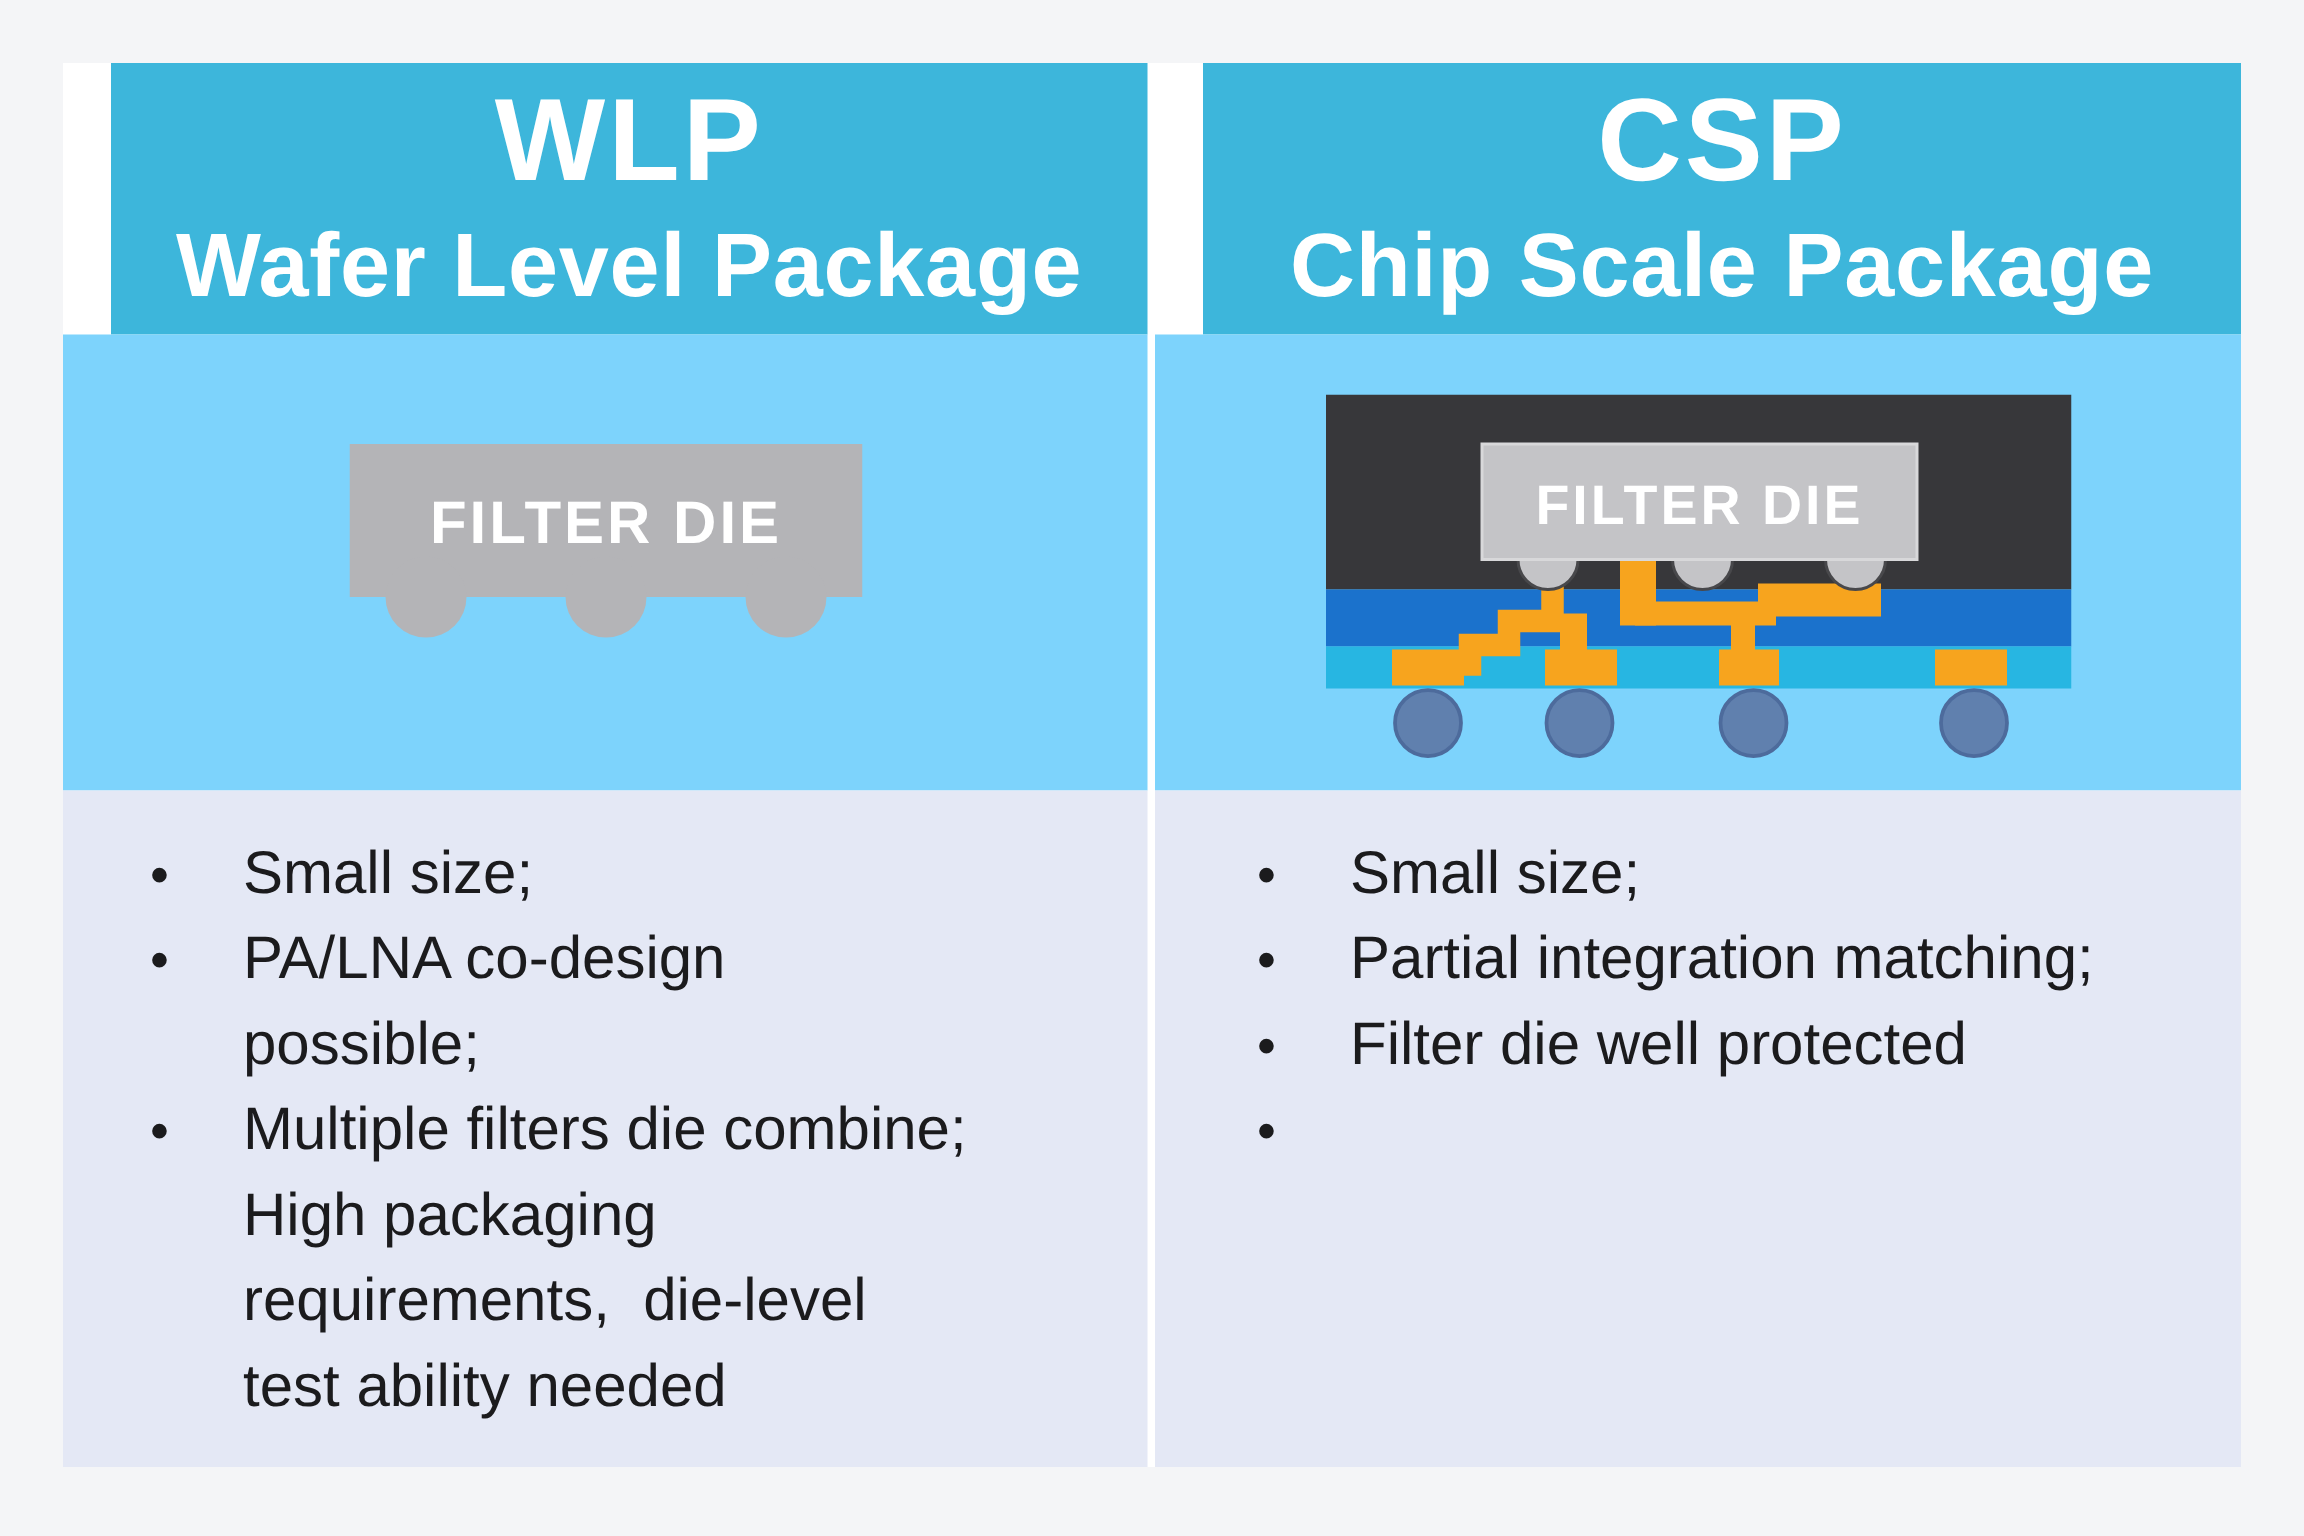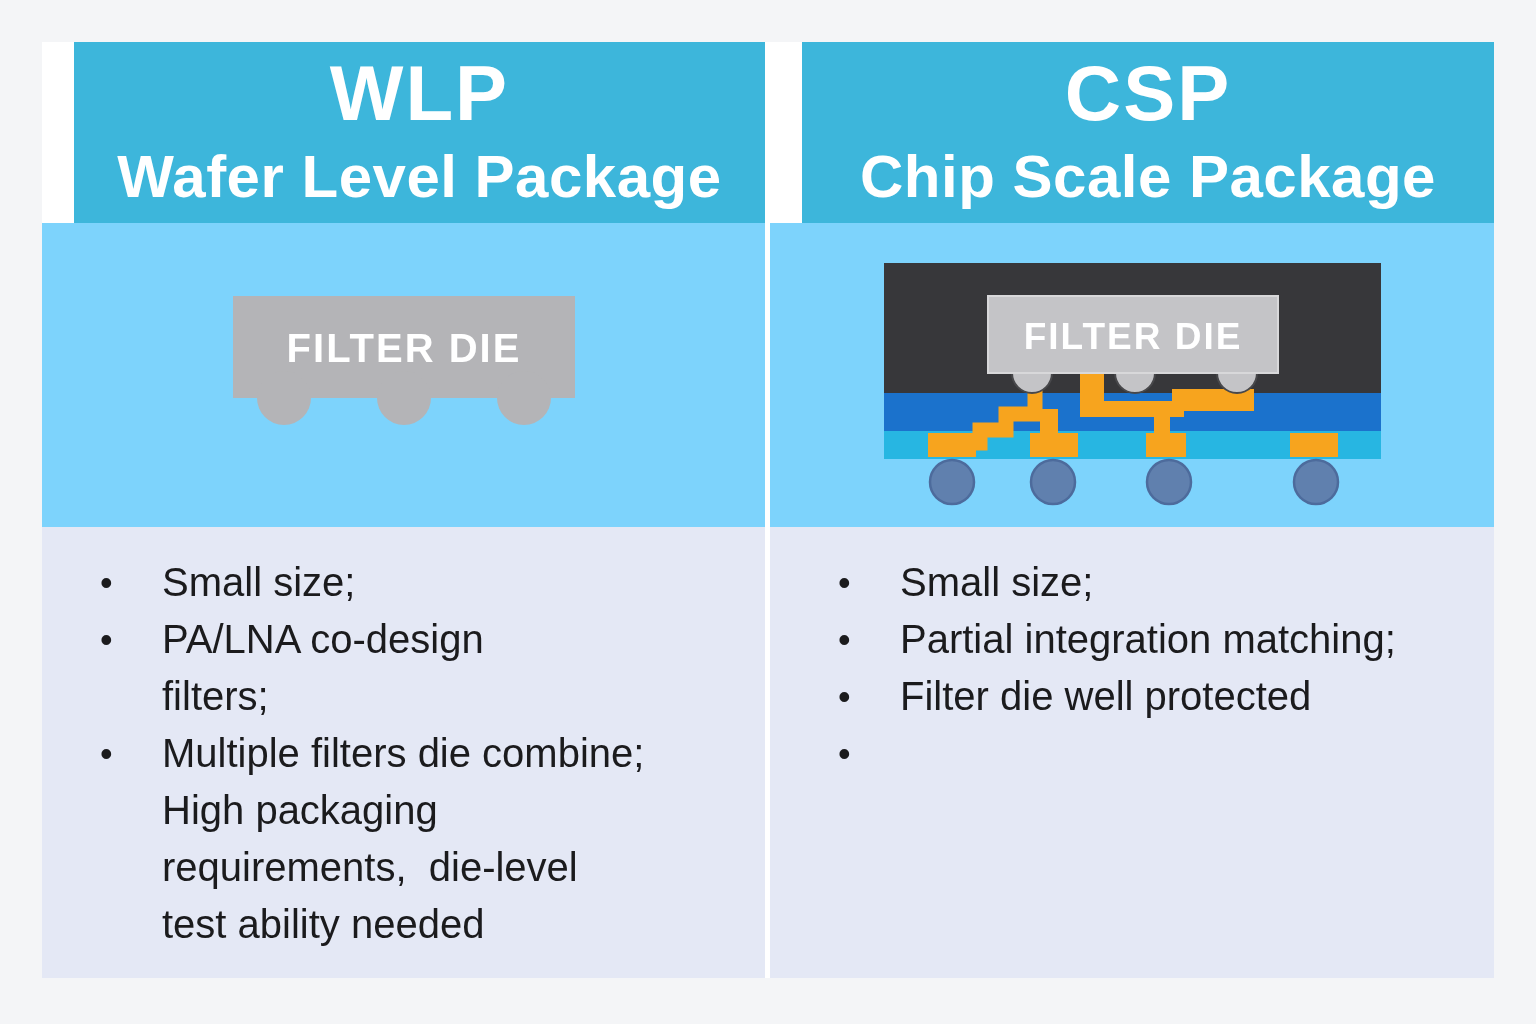--- a/index.html
+++ b/index.html
@@ -148,21 +148,21 @@
 
   <div class="bullets-cell">
     <ul class="bullet-list">
       <li class="bullet-item">
         <span class="bullet-marker">•</span>
         <span class="bullet-text">Small size;</span>
       </li>
       <li class="bullet-item">
         <span class="bullet-marker">•</span>
         <span class="bullet-text">PA/LNA co-design
-filters;</span>
+possible;</span>
       </li>
       <li class="bullet-item">
         <span class="bullet-marker">•</span>
         <span class="bullet-text">Multiple filters die combine;
 High packaging
 requirements,  die-level
 test ability needed</span>
       </li>
     </ul>
   </div>

